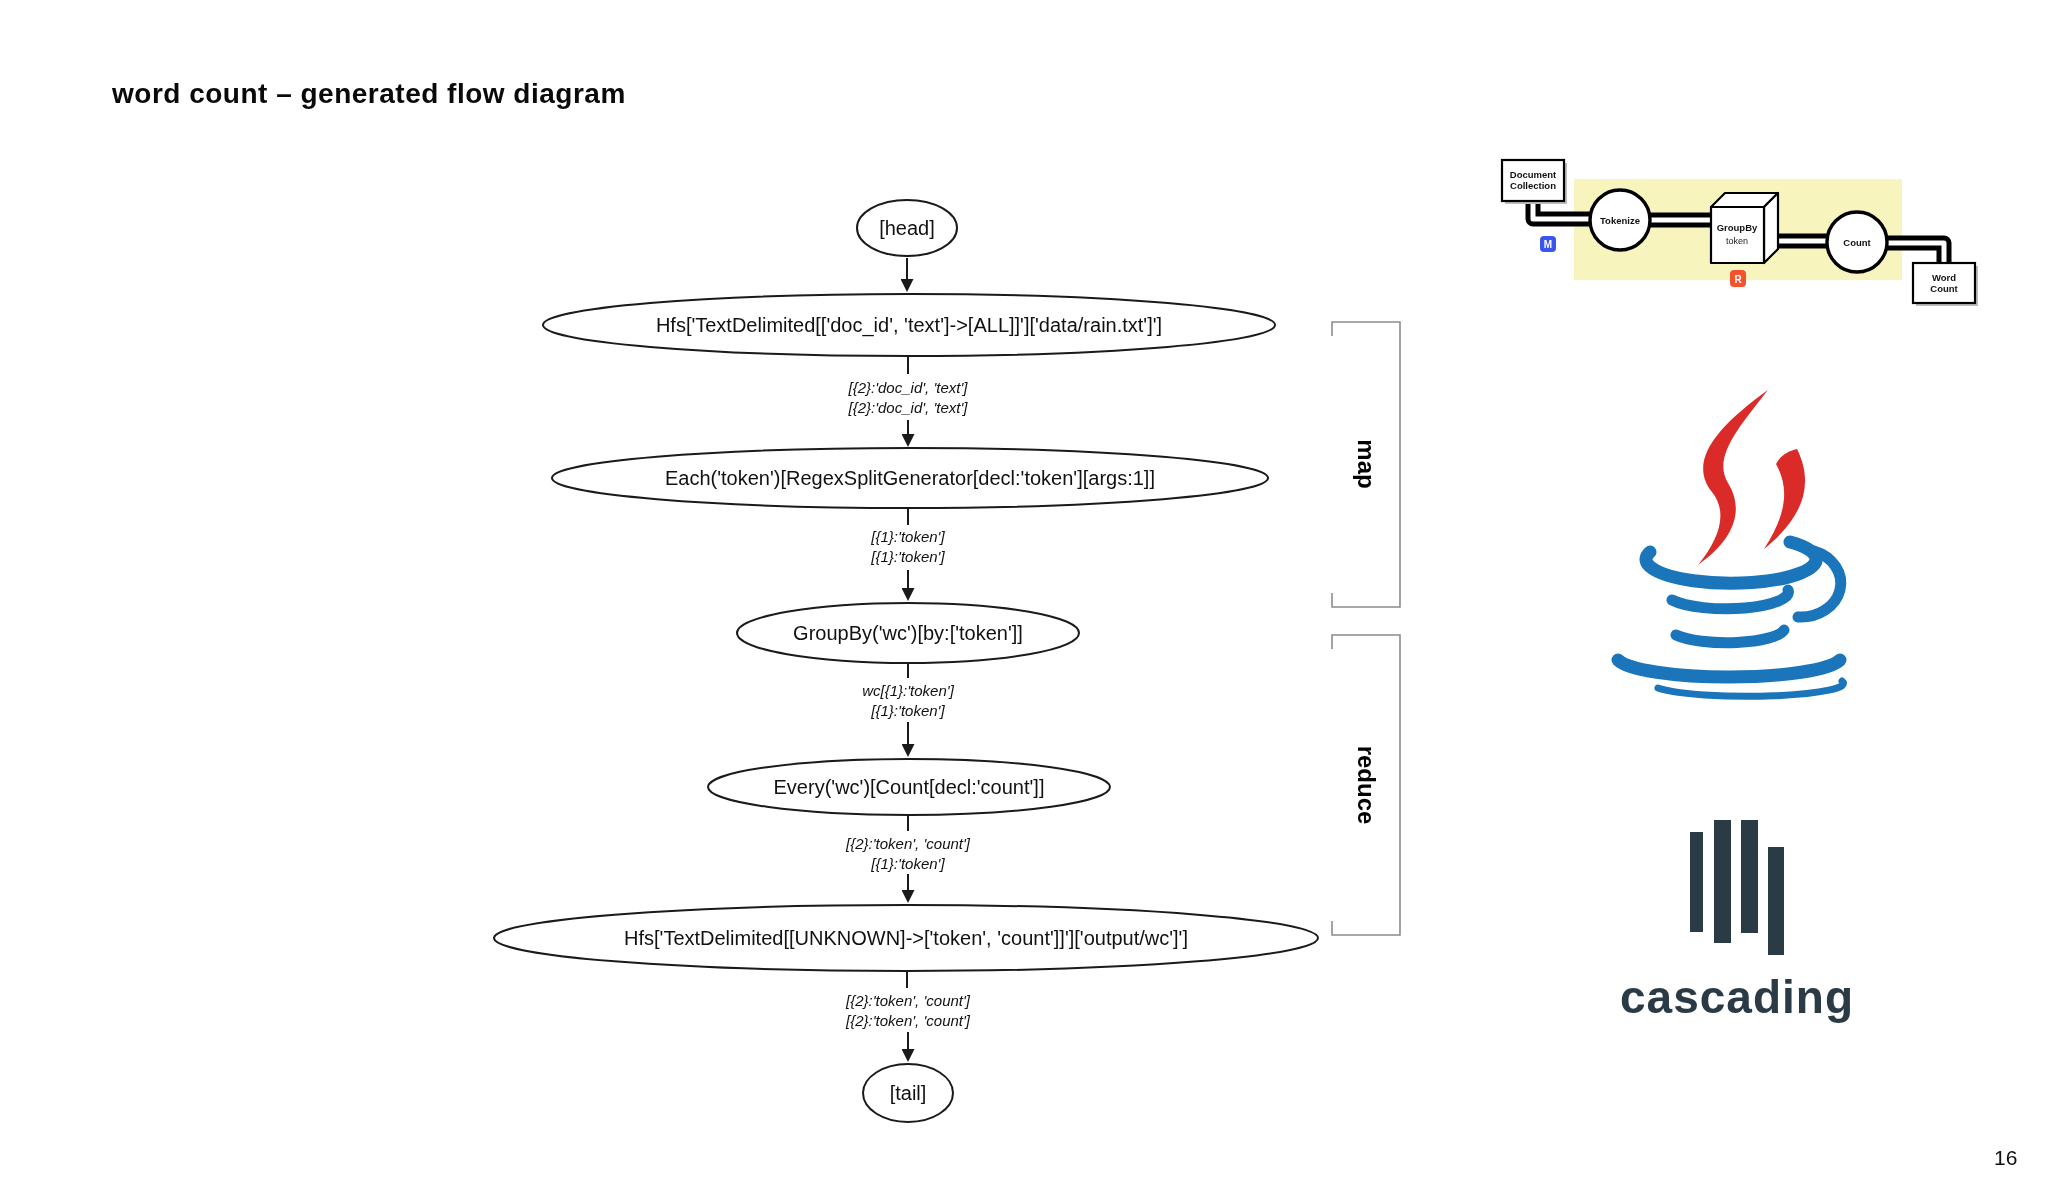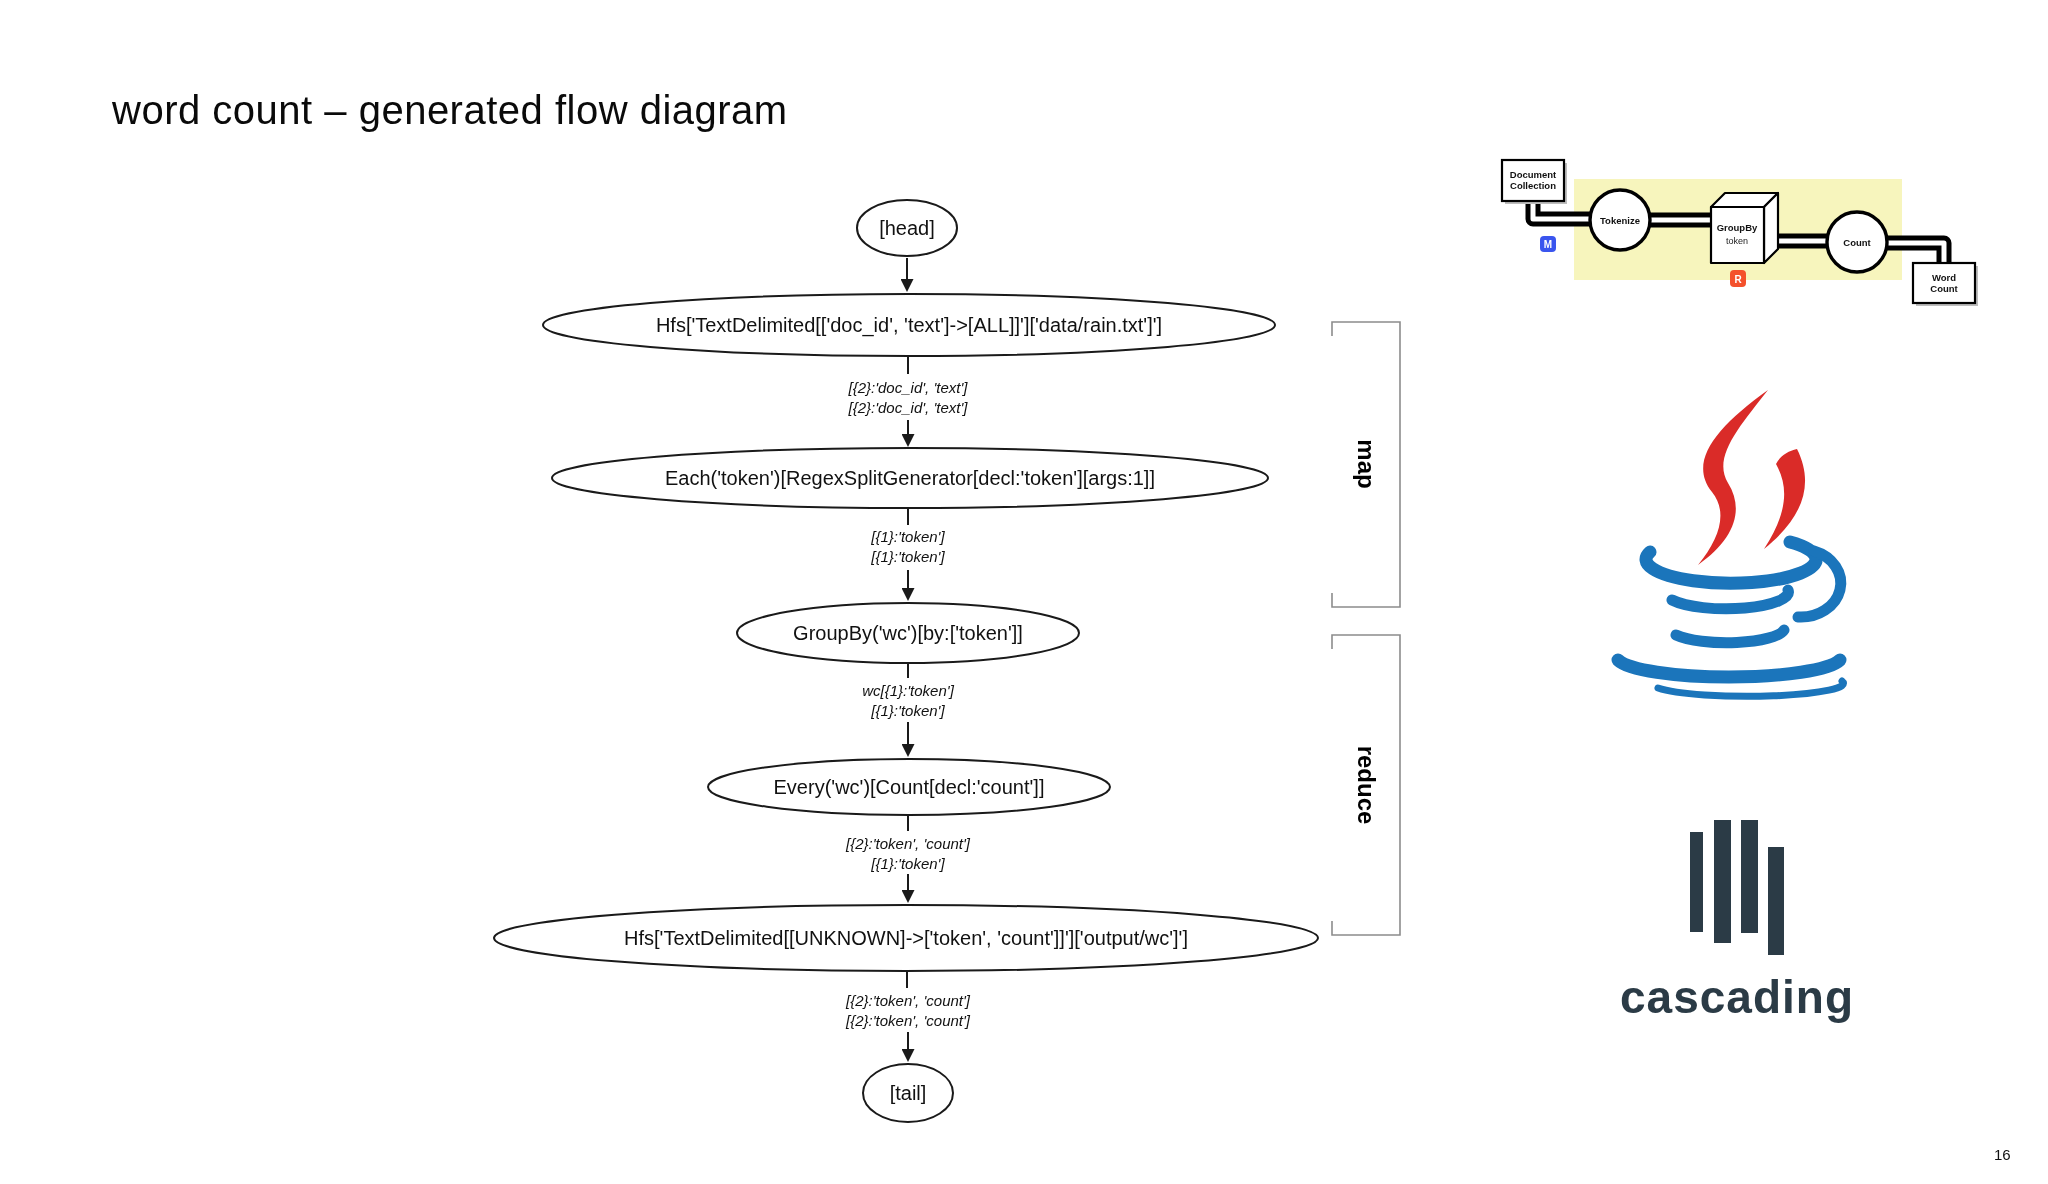--- a/index.html
+++ b/index.html
@@ -1,26 +1,26 @@
 <!DOCTYPE html>
 <html><head>
 <meta charset="utf-8">
 <style>
   html,body { margin:0; padding:0; background:#ffffff; }
   .slide {
     position:relative; width:2048px; height:1184px; background:#ffffff;
     font-family:"Liberation Sans", sans-serif; overflow:hidden;
   }
   .slide-title {
-    position:absolute; left:112px; top:88px;
-    font-size:40px; font-weight:normal; color:#0a0a0a; letter-spacing:0.5px;
+    position:absolute; left:112px; top:78px;
+    font-size:28px; font-weight:bold; color:#0a0a0a; letter-spacing:0.5px;
   }
   .page-number {
     position:absolute; left:1994px; top:1146px;
-    font-size:15px; color:#111;
+    font-size:21px; color:#111;
   }
   svg.canvas { position:absolute; left:0; top:0; }
 
   .node-ellipse { fill:#ffffff; stroke:#1a1a1a; stroke-width:2; }
   .node-label { font-family:"Liberation Sans",sans-serif; font-size:20px; fill:#111; text-anchor:middle; }
   .edge-line { stroke:#1a1a1a; stroke-width:2; fill:none; }
   .edge-label { font-family:"Liberation Sans",sans-serif; font-style:italic; font-size:15px; fill:#111; text-anchor:middle; }
   .bracket { fill:none; stroke:#8c8c8c; stroke-width:1.6; }
   .phase-label { font-family:"Liberation Sans",sans-serif; font-size:24px; font-weight:bold; fill:#000; text-anchor:middle; }
 

